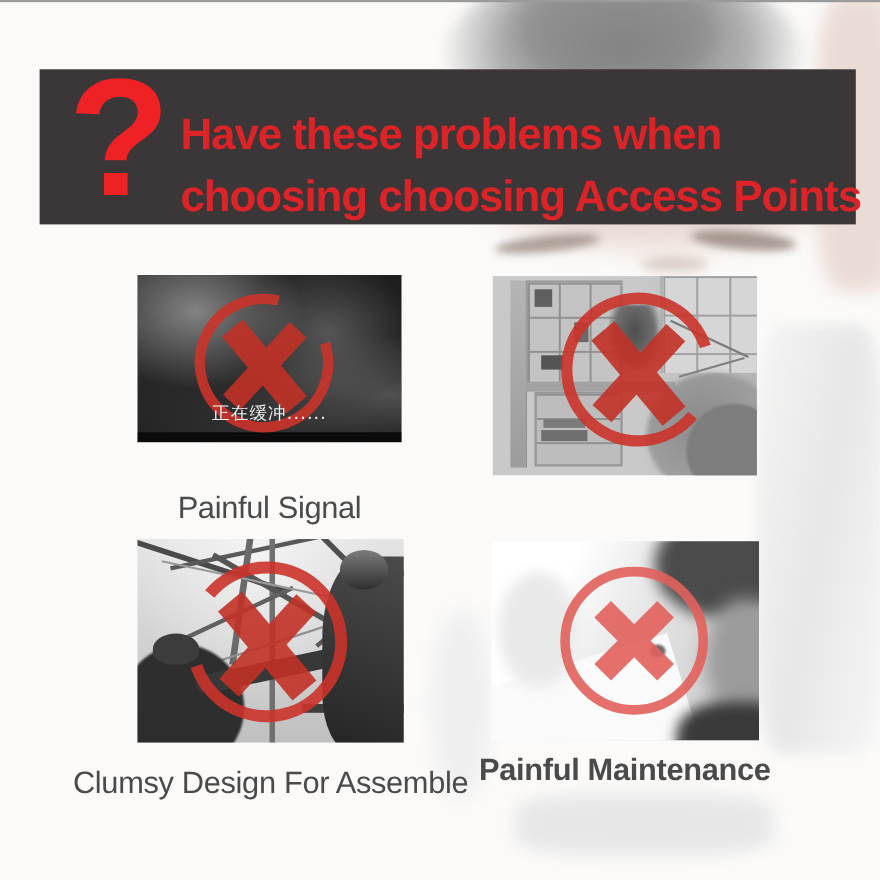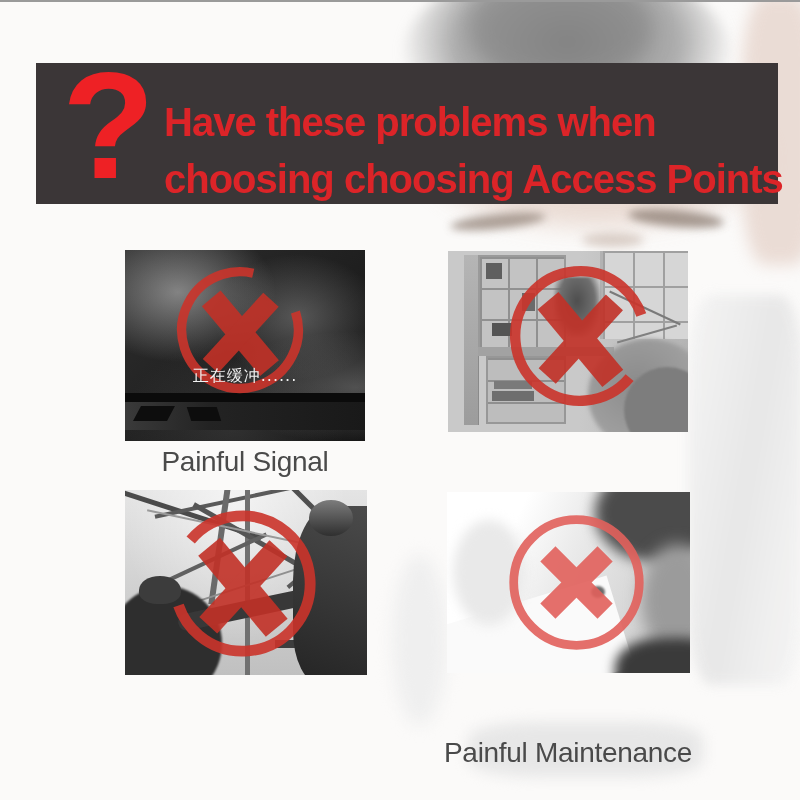--- a/index.html
+++ b/index.html
@@ -22,21 +22,21 @@
   .shirt2{left:392px;top:555px;width:55px;height:170px;background:#efefef;filter:blur(8px);}
   .bottom-band{left:468px;top:722px;width:235px;height:55px;background:#e7e7e7;filter:blur(7px);border-radius:30%;}
   
   .banner{position:absolute;left:36px;top:63px;width:742px;height:141px;background:#3b3637;z-index:5;}
   .qmark{position:absolute;left:26px;top:-14px;font-size:152px;line-height:152px;font-weight:bold;
          color:#ee2125;font-family:"Liberation Sans",sans-serif;}
   .title{position:absolute;left:128px;top:15px;color:#dc2428;font-weight:bold;font-size:40px;
          line-height:57px;letter-spacing:-1px;white-space:nowrap;margin-top:16px;}
   
   .panel{position:absolute;overflow:hidden;z-index:2;}
-  .p1{left:125px;top:250px;width:240px;height:191px;
+  .p1{left:125px;top:250px;width:240px;height:152px;
       background:
         radial-gradient(ellipse 140px 100px at 22% 22%,rgba(205,205,205,.55),rgba(205,205,205,0) 70%),
         radial-gradient(ellipse 120px 90px at 72% 35%,rgba(170,170,170,.40),rgba(170,170,170,0) 70%),
         radial-gradient(ellipse 200px 80px at 96% 72%,rgba(150,150,150,.45),rgba(150,150,150,0) 70%),
         radial-gradient(ellipse 160px 120px at 45% 92%,rgba(95,95,95,.30),rgba(95,95,95,0) 70%),
         linear-gradient(135deg,#2e2e2e,#141414);}
   .tv-bezel{position:absolute;left:0;top:143px;width:240px;height:9px;background:#0b0b0b;}
   .tv-stand{position:absolute;left:0;top:152px;width:240px;height:28px;
             background:linear-gradient(90deg,#3a3a3a 0%,#232323 35%,#191919 100%);}
   .tv-foot{position:absolute;background:#0d0d0d;}
@@ -90,21 +90,21 @@
   .dot{position:absolute;left:144px;top:94px;width:14px;height:12px;border-radius:50%;background:#6b6b6b;filter:blur(1px);}
   .soft-l{position:absolute;left:6px;top:28px;width:72px;height:105px;border-radius:50%;background:#e9e9e9;filter:blur(6px);}
   
   .stamp{position:absolute;opacity:.9;}
   
   .caption{position:absolute;z-index:3;color:#4a4a4a;font-size:28px;letter-spacing:-0.3px;
            text-align:center;font-family:"Liberation Sans",sans-serif;}
   .cap1{left:95px;top:446px;width:300px;}
   .cap2{left:418px;top:446px;width:300px;}
   .cap3{left:66px;top:696px;width:360px;}
-  .cap4{left:418px;top:737px;width:300px;}
+  .cap4{left:418px;top:684px;width:300px;font-weight:bold;}
   .watermark{position:absolute;left:212px;top:386px;width:430px;z-index:9;
              font-family:"Liberation Serif",serif;font-size:35px;letter-spacing:1px;
              color:#cd8a25;white-space:nowrap;}
   @supports ((-webkit-background-clip:text) or (background-clip:text)){
     .watermark{background:linear-gradient(90deg,#b3431e 0%,#c4641f 22%,#cf8f26 42%,#d8ac2b 62%,#ddbe32 100%);
                -webkit-background-clip:text;background-clip:text;color:transparent;}
   }
 </style>
 </head>
 <body>
@@ -202,16 +202,17 @@
     <div class="dark-br"></div>
     <div class="dot"></div>
     <svg class="stamp" style="left:50px;top:11px;width:159px;height:159px;" viewBox="0 0 200 200">
       <circle cx="100" cy="100" r="79" fill="none" stroke="#e2615c" stroke-width="11"></circle>
       <line x1="64" y1="64" x2="136" y2="136" stroke="#e2615c" stroke-width="27"></line>
       <line x1="136" y1="64" x2="64" y2="136" stroke="#e2615c" stroke-width="27"></line>
     </svg>
   </figure>
 
   <div class="caption cap1">Painful Signal</div>
+  <div class="caption cap3">Clumsy Design For Assemble</div>
   <div class="caption cap4">Painful Maintenance</div>
 
 
 </div>
 
 </body></html>

